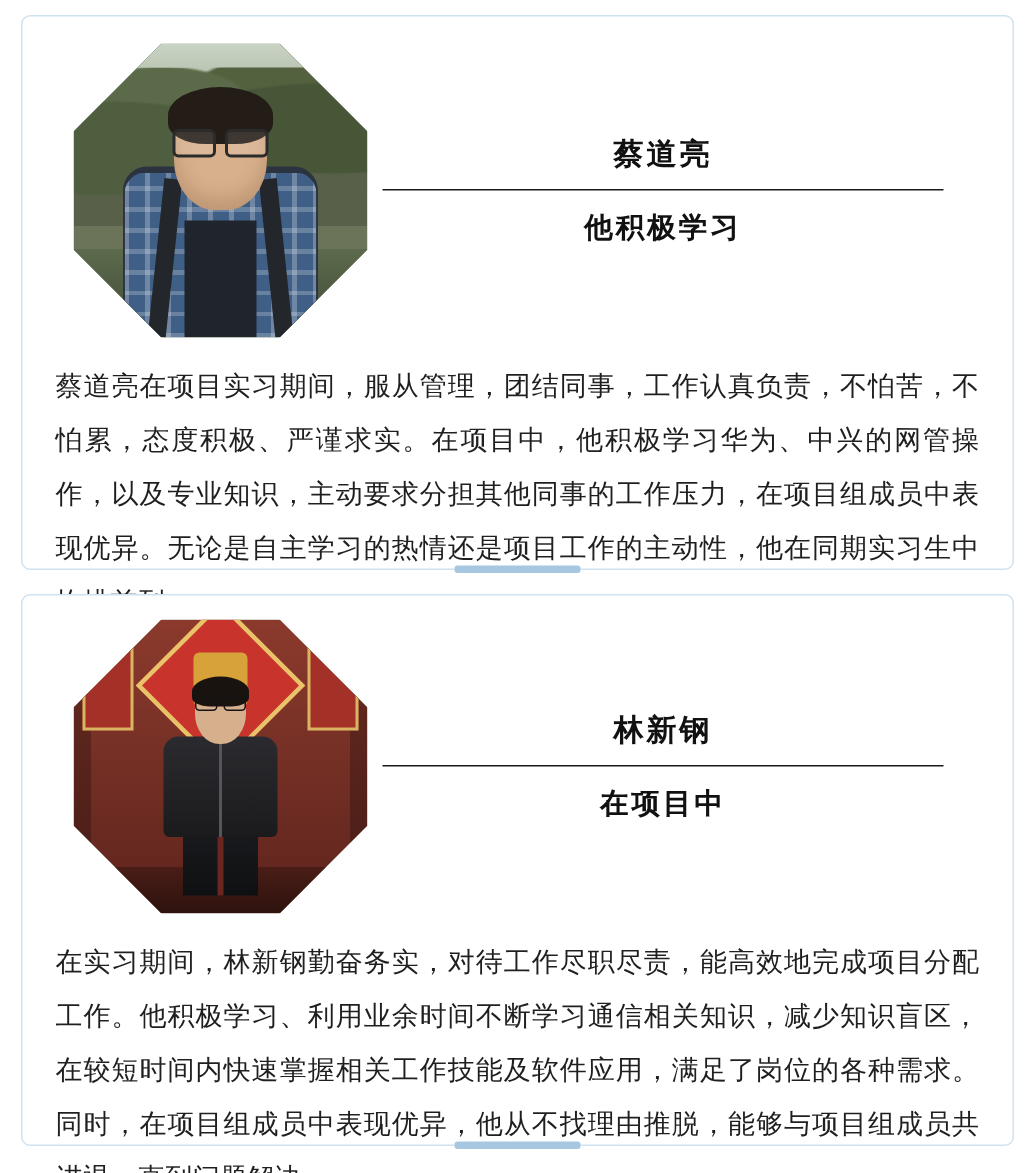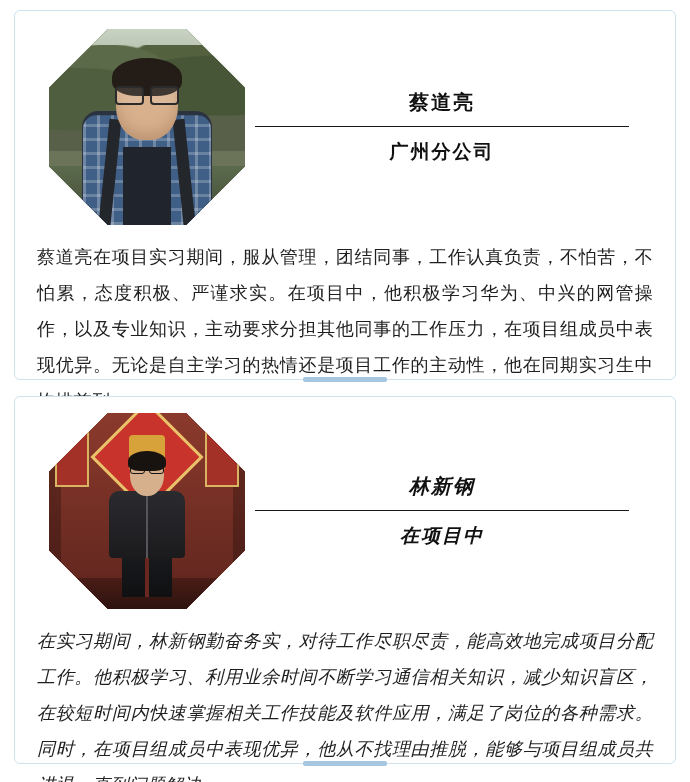--- a/index.html
+++ b/index.html
@@ -268,28 +268,28 @@
             <div class="p1-strap right"></div>
             <div class="p1-head"></div>
             <div class="p1-hair"></div>
             <div class="p1-glasses"></div>
           </div>
         </div>
       </div>
       <div class="name-block">
         <div class="person-name">蔡道亮</div>
         <div class="name-rule"></div>
-        <div class="person-company">广州分公司</div>
+        <div class="person-company">他积极学习</div>
       </div>
     </div>
     <div class="card-body">蔡道亮在项目实习期间，服从管理，团结同事，工作认真负责，不怕苦，不怕累，态度积极、严谨求实。在项目中，他积极学习华为、中兴的网管操作，以及专业知识，主动要求分担其他同事的工作压力，在项目组成员中表现优异。无论是自主学习的热情还是项目工作的主动性，他在同期实习生中均排前列。</div>
     <div class="card-accent" style="background: rgb(167, 199, 224);"></div>
   </div>
 
-  <div class="card card-2" style="border-color: rgb(207, 226, 239); font-style: italic;">
+  <div class="card card-2" style="border-color: rgb(207, 226, 239);">
     <div class="card-top">
       <div class="photo-wrap">
         <div class="octagon">
           <div class="photo-2">
             <div class="p2-wall"></div>
             <div class="p2-deco"></div>
             <div class="p2-deco-in"></div>
             <div class="p2-frame-l"></div>
             <div class="p2-frame-r"></div>
             <div class="p2-floor"></div>

